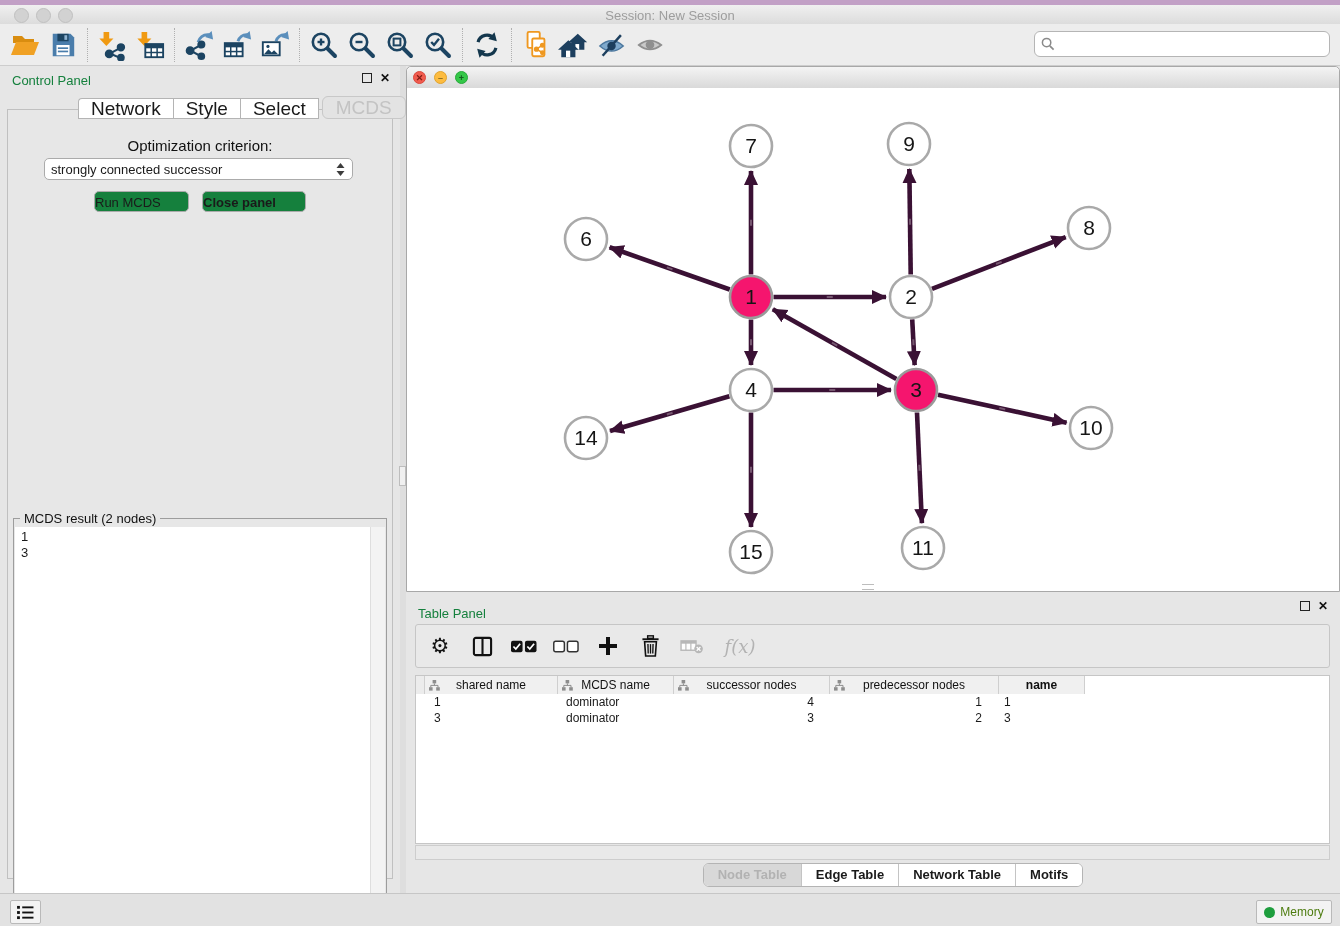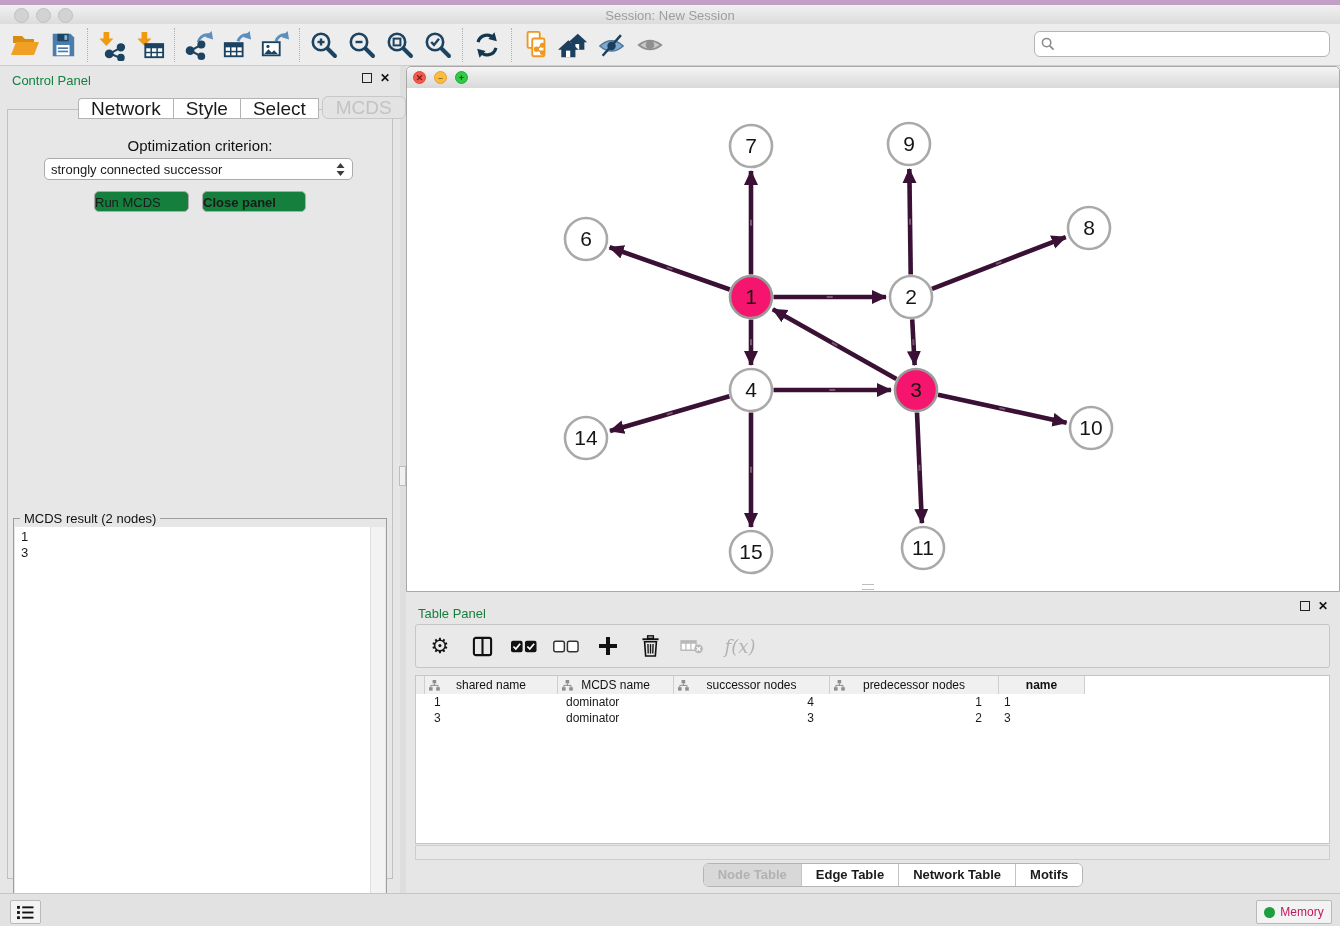--- a/index.html
+++ b/index.html
@@ -62,21 +62,21 @@
   .hscroll{position:absolute;left:9px;top:253px;width:915px;height:15px;background:#e9e9e9;border:1px solid #cdcdcd;box-sizing:border-box;}
   .tp-tabs{position:absolute;left:0;right:0;top:271px;display:flex;justify-content:center;}
   .seg{display:flex;border:1px solid #b4b4b4;border-radius:6px;overflow:hidden;background:#fff;height:22px;margin-left:40px;}
   .seg-tab{padding:0 14px;font-size:13px;font-weight:bold;line-height:22px;background:#fff;color:#1a1a1a;border-left:1px solid #c4c4c4;}
   .seg-tab.first{border-left:none;}
   .seg-tab.active{background:#d8d8d8;color:#b2b2b2;font-weight:bold;}
   
   .status-bar{left:0;top:893px;width:1340px;height:33px;background:#e2e2e2;border-top:1px solid #c6c6c6;box-sizing:border-box;}
   .sb-btn{position:absolute;top:6px;height:24px;background:#f3f3f3;border:1px solid #b9b9b9;border-radius:2px;display:flex;align-items:center;justify-content:center;box-sizing:border-box;}
   .mem-dot{width:11px;height:11px;border-radius:50%;margin-right:5px;}
-  .mem-label{font-size:12px;color:#be185d;}
+  .mem-label{font-size:12px;color:#4d7c0f;}
 </style>
 </head>
 <body>
 
 <div class="abs purple-strip"></div>
 <div class="abs titlebar">
   <span class="tl-dot" style="left:14px"></span>
   <span class="tl-dot" style="left:36px"></span>
   <span class="tl-dot" style="left:58px"></span>
   <div class="tb-title">Session: New Session</div>

